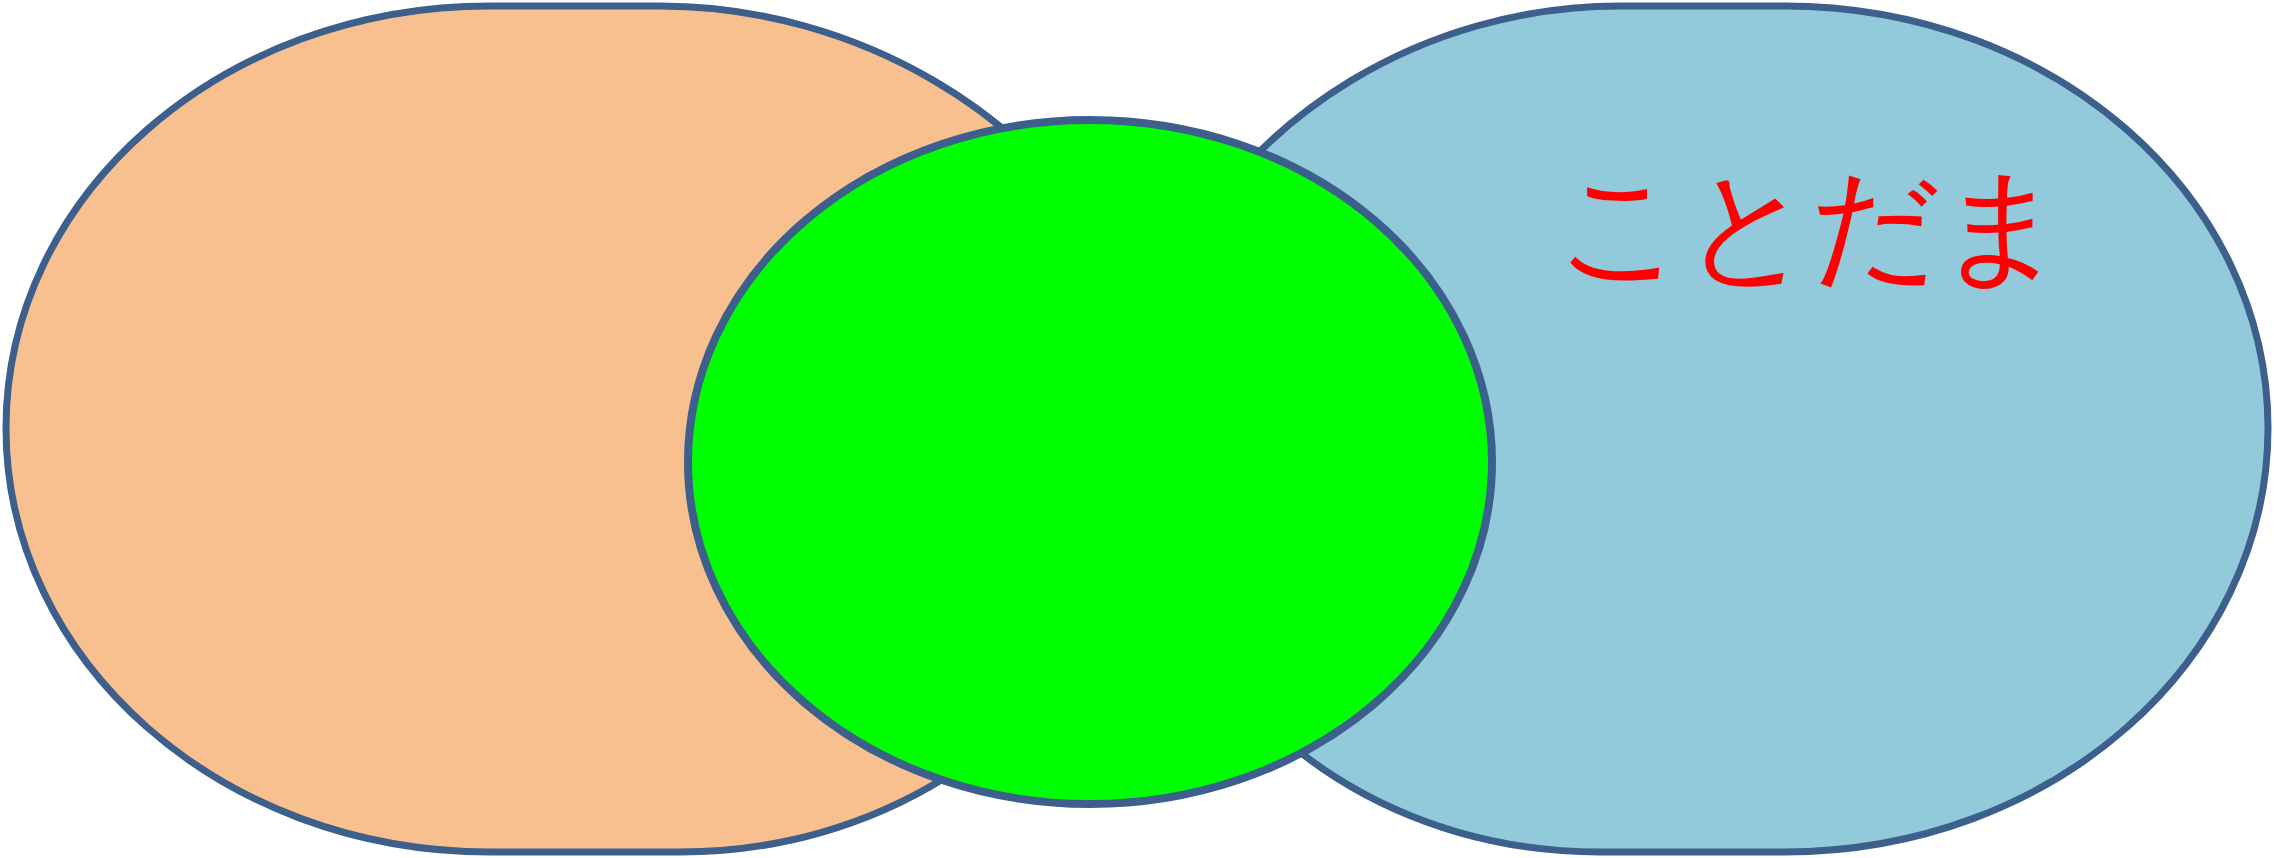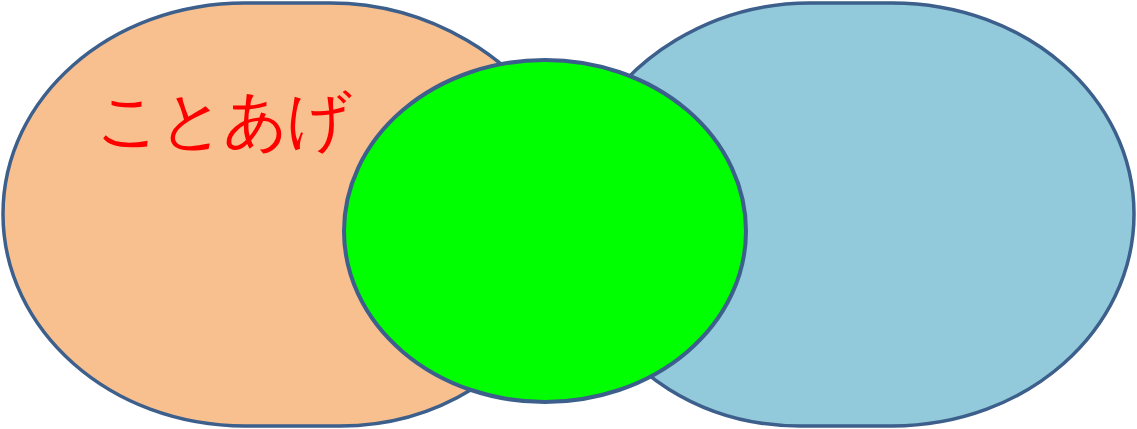--- a/index.html
+++ b/index.html
@@ -22,14 +22,14 @@
 <div class="canvas">
   <svg width="1137" height="429" viewBox="0 0 1137 429">
 
     <path d="M 245 3 L 330 3 C 430 3 520 60 555 130 L 555 300 C 520 370 440 426 340 426 L 245 426 C 110 426 3 330 3 214 C 3 98 110 3 245 3 Z" fill="#f9c08f" stroke="#3d5f8c" stroke-width="3.5"></path>
 
     <path d="M 810 3 L 892 3 C 1027 3 1134 98 1134 214 C 1134 330 1027 426 892 426 L 800 426 C 700 426 620 370 590 300 L 590 130 C 625 60 710 3 810 3 Z" fill="#93cadb" stroke="#3d5f8c" stroke-width="3.5"></path>
 
     <ellipse cx="545" cy="231" rx="201" ry="171" fill="#00ff00" stroke="#3d5f8c" stroke-width="4"></ellipse>
   </svg>
 
-  <div class="label label-left">ことあげ</div>
+  <div class="label label-right">ことだま</div>
 </div>
 
 </body></html>

